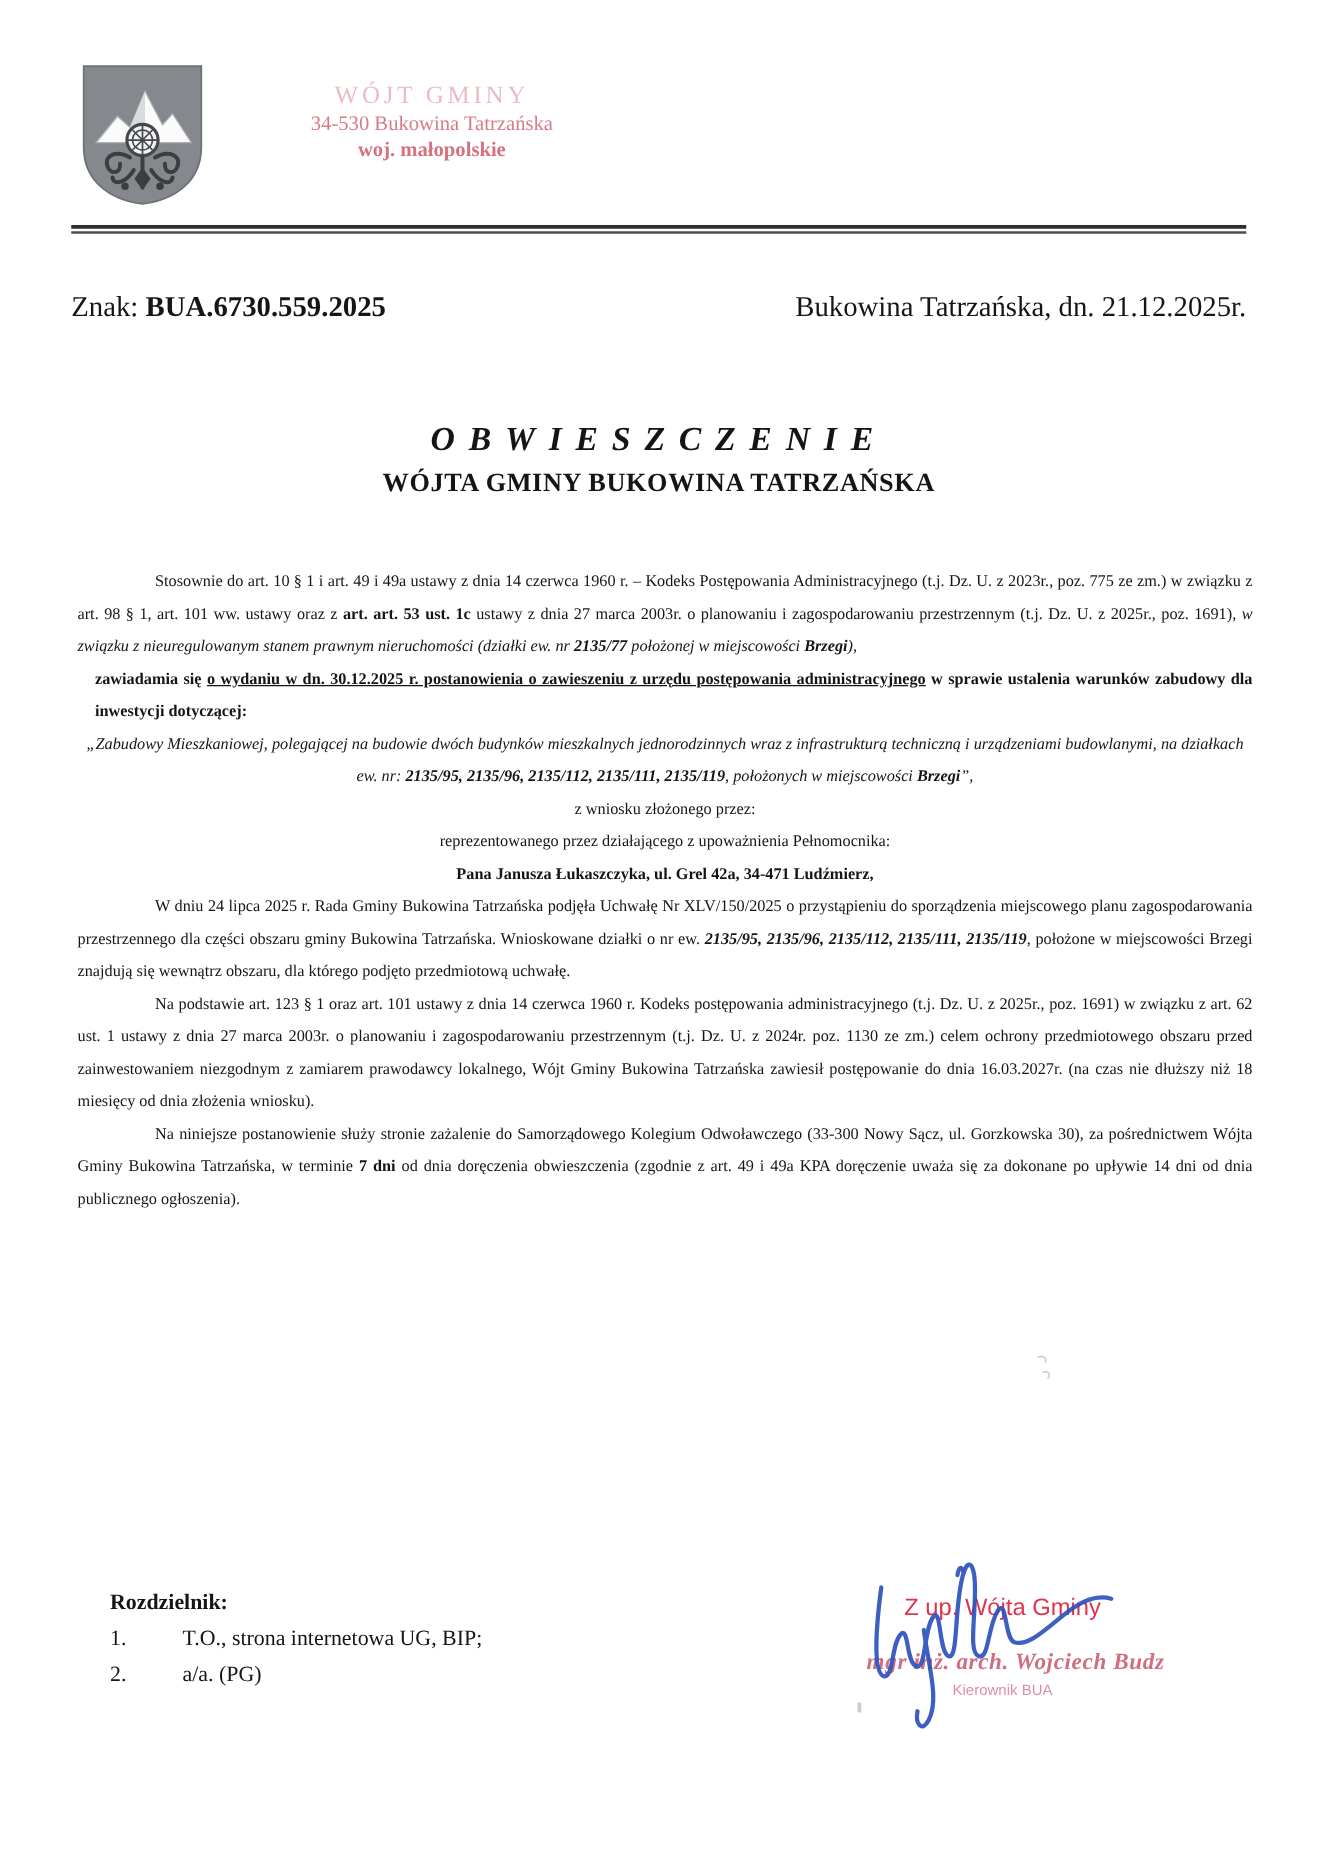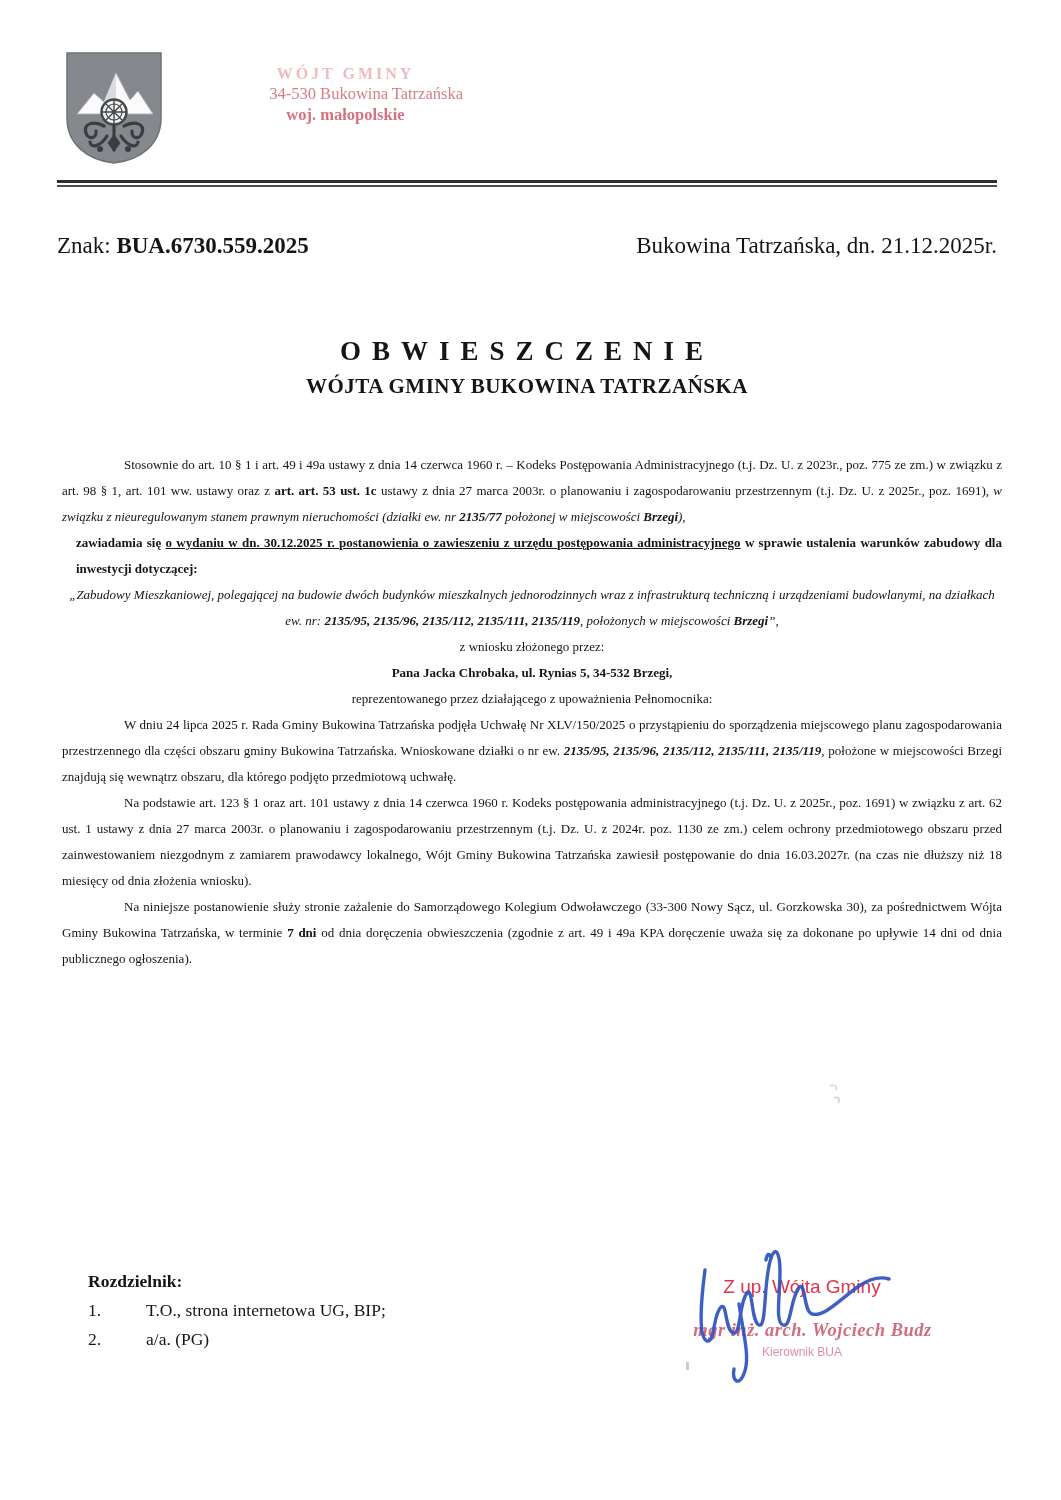--- a/index.html
+++ b/index.html
@@ -7,36 +7,36 @@
     position:relative;width:1061px;height:1500px;background:#fff;
     font-family:"Liberation Serif", serif;color:#151515;overflow:hidden;
   }
 
   
   .crest{position:absolute;top:50px;left:64px;width:100px;height:116px;}
   .stamp-block{
     position:absolute;top:64px;left:228px;width:235px;text-align:center;
     color:var(--stamp-red,#cf5f6e);line-height:1.25;
   }
-  .stamp-l1{font-size:16px;letter-spacing:3px;opacity:.42;font-weight:bold;}
-  .stamp-l2{font-size:16.5px;opacity:.82;text-align:right;}
+  .stamp-l1{font-size:20px;letter-spacing:3px;opacity:.42;}
+  .stamp-l2{font-size:16.5px;opacity:.82;}
   .stamp-l3{font-size:16.5px;font-weight:bold;opacity:.88;}
 
   .rule{position:absolute;top:180px;left:57px;width:940px;}
   .rule .r1{height:3px;background:#2e2e2e;}
   .rule .r2{height:2px;background:#4e4e4e;margin-top:2px;}
 
   .meta{
     position:absolute;top:209px;left:57px;width:940px;
     display:flex;justify-content:space-between;font-size:23px;margin-top:24px;
   }
   .meta .znak-value{font-weight:bold;}
 
   .title-block{position:absolute;top:336px;left:57px;width:940px;text-align:center;font-weight:bold;}
-  .title-l1{font-size:27px;letter-spacing:11px;}
+  .title-l1{font-size:27px;letter-spacing:11px;font-style:italic;}
   .title-l2{font-size:21px;letter-spacing:.5px;margin-top:7px;}
 
   
   .content{position:absolute;top:452px;left:62px;width:940px;font-size:13px;line-height:26px;}
   p.para{margin:0;text-align:justify;}
   p.para.center{text-align:center;}
   p.para.indent{text-indent:62px;}
   p.para.bold{font-weight:bold;margin-left:14px;}
   p.para.italic{font-style:italic;text-align:center;}
   .b{font-weight:bold;}.i{font-style:italic;}.u{text-decoration:underline;}
@@ -116,22 +116,22 @@
   <div class="title-block">
     <div class="title-l1">OBWIESZCZENIE</div>
     <div class="title-l2">WÓJTA GMINY BUKOWINA TATRZAŃSKA</div>
   </div>
 
   <div class="content">
       <p class="para indent"><span>Stosownie do art. 10 § 1 i art. 49 i 49a ustawy z dnia 14 czerwca 1960 r. – Kodeks Postępowania Administracyjnego (t.j. Dz. U. z 2023r., poz. 775 ze zm.) w związku z art. 98 § 1, art. 101 ww. ustawy oraz z </span><span class="b">art. art. 53 ust. 1c</span><span> ustawy z dnia 27 marca 2003r. o planowaniu i zagospodarowaniu przestrzennym (t.j. Dz. U. z 2025r., poz. 1691), </span><span class="i">w związku z nieuregulowanym stanem prawnym nieruchomości (działki ew. nr </span><span class="b i">2135/77</span><span class="i"> położonej w miejscowości </span><span class="b i">Brzegi</span><span class="i">),</span></p>
       <p class="para bold gap-sm"><span class="b">zawiadamia się </span><span class="b u">o wydaniu w dn. 30.12.2025 r. postanowienia o zawieszeniu z urzędu postępowania administracyjnego</span><span class="b"> w sprawie ustalenia warunków zabudowy dla inwestycji dotyczącej:</span></p>
       <p class="para center italic gap-md"><span class="i">„Zabudowy Mieszkaniowej, polegającej na budowie dwóch budynków mieszkalnych jednorodzinnych wraz z infrastrukturą techniczną i urządzeniami budowlanymi, na działkach ew. nr: </span><span class="b i">2135/95, 2135/96, 2135/112, 2135/111, 2135/119</span><span class="i">, położonych w miejscowości </span><span class="b i">Brzegi</span><span class="i">”,</span></p>
       <p class="para center gap-md"><span>z wniosku złożonego przez:</span></p>
-      <p class="para center"><span class="b">Pana Jacka Chrobaka, ul. Rynias 5, 34-532 Brzegi,</span></p>
       <p class="para center"><span>reprezentowanego przez działającego z upoważnienia Pełnomocnika:</span></p>
+      <p class="para center"><span class="b">Pana Janusza Łukaszczyka, ul. Grel 42a, 34-471 Ludźmierz,</span></p>
       <p class="para indent gap-lg"><span>W dniu 24 lipca 2025 r. Rada Gminy Bukowina Tatrzańska podjęła Uchwałę Nr XLV/150/2025 o przystąpieniu do sporządzenia miejscowego planu zagospodarowania przestrzennego dla części obszaru gminy Bukowina Tatrzańska. Wnioskowane działki o nr ew. </span><span class="b i">2135/95, 2135/96, 2135/112, 2135/111, 2135/119</span><span>, położone w miejscowości Brzegi znajdują się wewnątrz obszaru, dla którego podjęto przedmiotową uchwałę.</span></p>
       <p class="para indent"><span>Na podstawie art. 123 § 1 oraz art. 101 ustawy z dnia 14 czerwca 1960 r. Kodeks postępowania administracyjnego (t.j. Dz. U. z 2025r., poz. 1691) w związku z art. 62 ust. 1 ustawy z dnia 27 marca 2003r. o planowaniu i zagospodarowaniu przestrzennym (t.j. Dz. U. z 2024r. poz. 1130 ze zm.) celem ochrony przedmiotowego obszaru przed zainwestowaniem niezgodnym z zamiarem prawodawcy lokalnego, Wójt Gminy Bukowina Tatrzańska zawiesił postępowanie do dnia 16.03.2027r. (na czas nie dłuższy niż 18 miesięcy od dnia złożenia wniosku).</span></p>
       <p class="para indent gap-xl"><span>Na niniejsze postanowienie służy stronie zażalenie do Samorządowego Kolegium Odwoławczego (33-300 Nowy Sącz, ul. Gorzkowska 30), za pośrednictwem Wójta Gminy Bukowina Tatrzańska, w terminie </span><span class="b">7 dni</span><span> od dnia doręczenia obwieszczenia (zgodnie z art. 49 i 49a KPA doręczenie uważa się za dokonane po upływie 14 dni od dnia publicznego ogłoszenia).</span></p>
     </div>
 
   <svg class="artifact" width="22" height="30" viewBox="0 0 22 30" aria-hidden="true">
     <path d="M6,4 C10,2 14,4 12,8 M10,16 C14,14 17,17 14,21" stroke="#9b9b9b" stroke-width="1.4" fill="none"></path>
   </svg>
   <div class="artifact2"></div>
 

